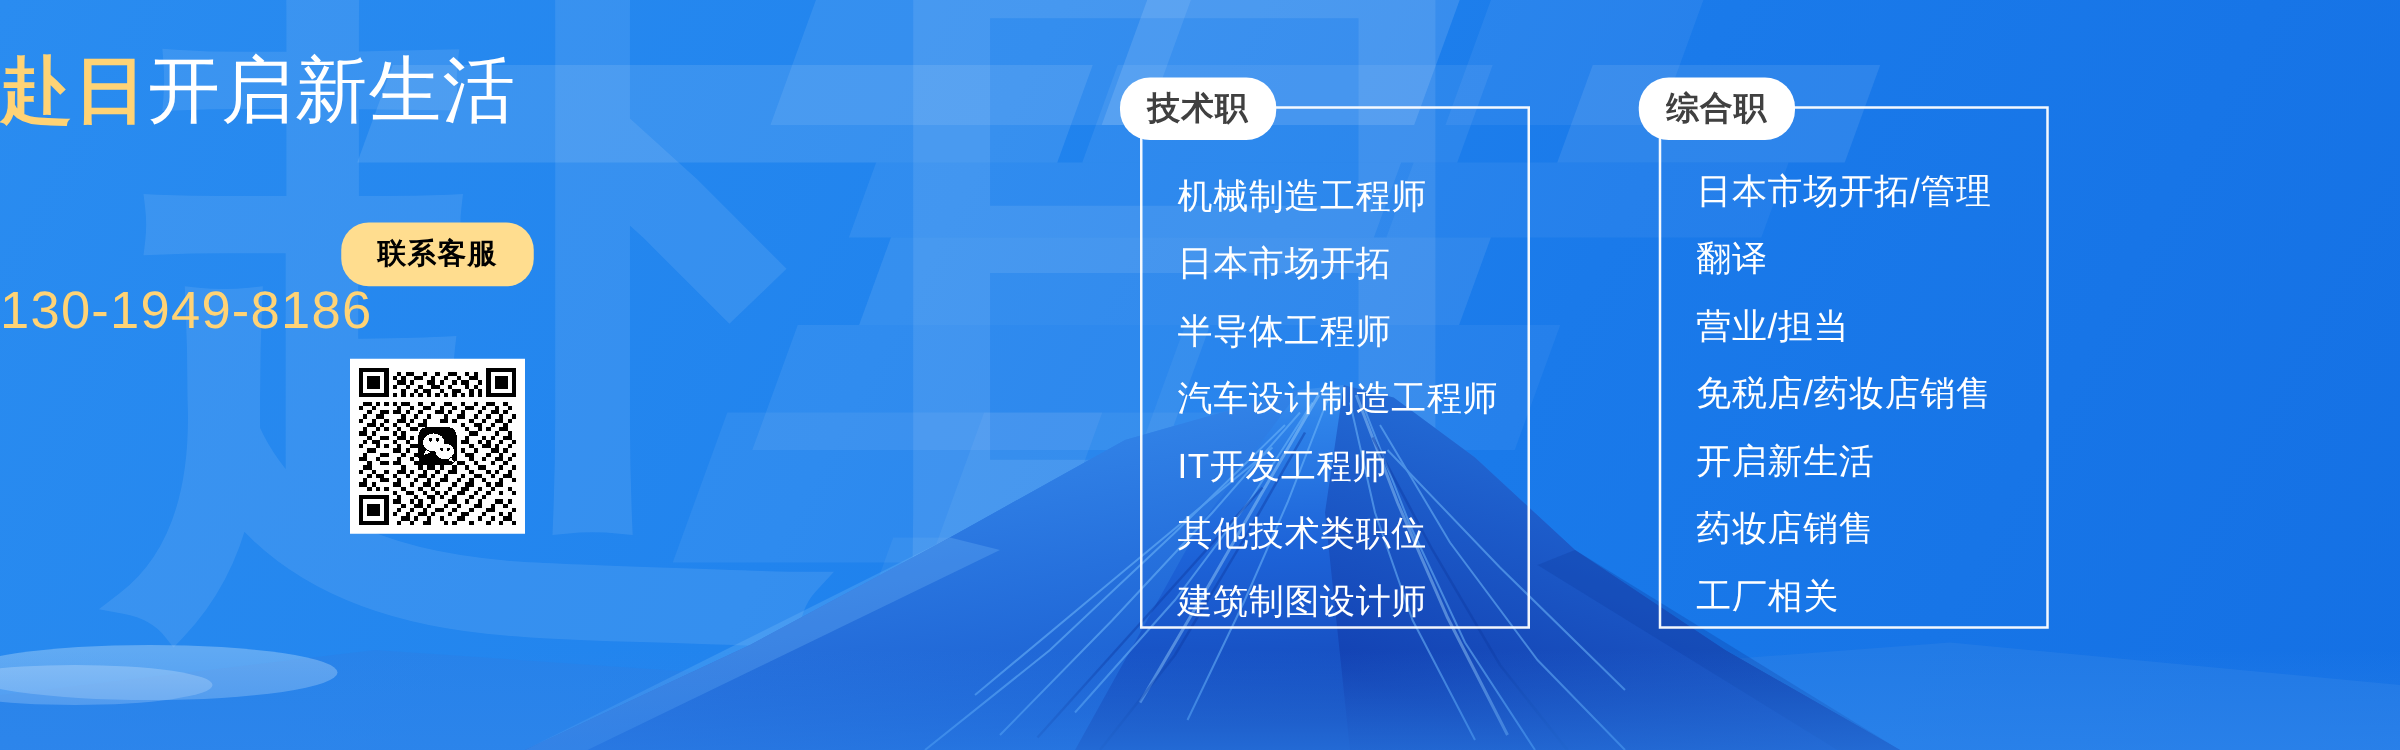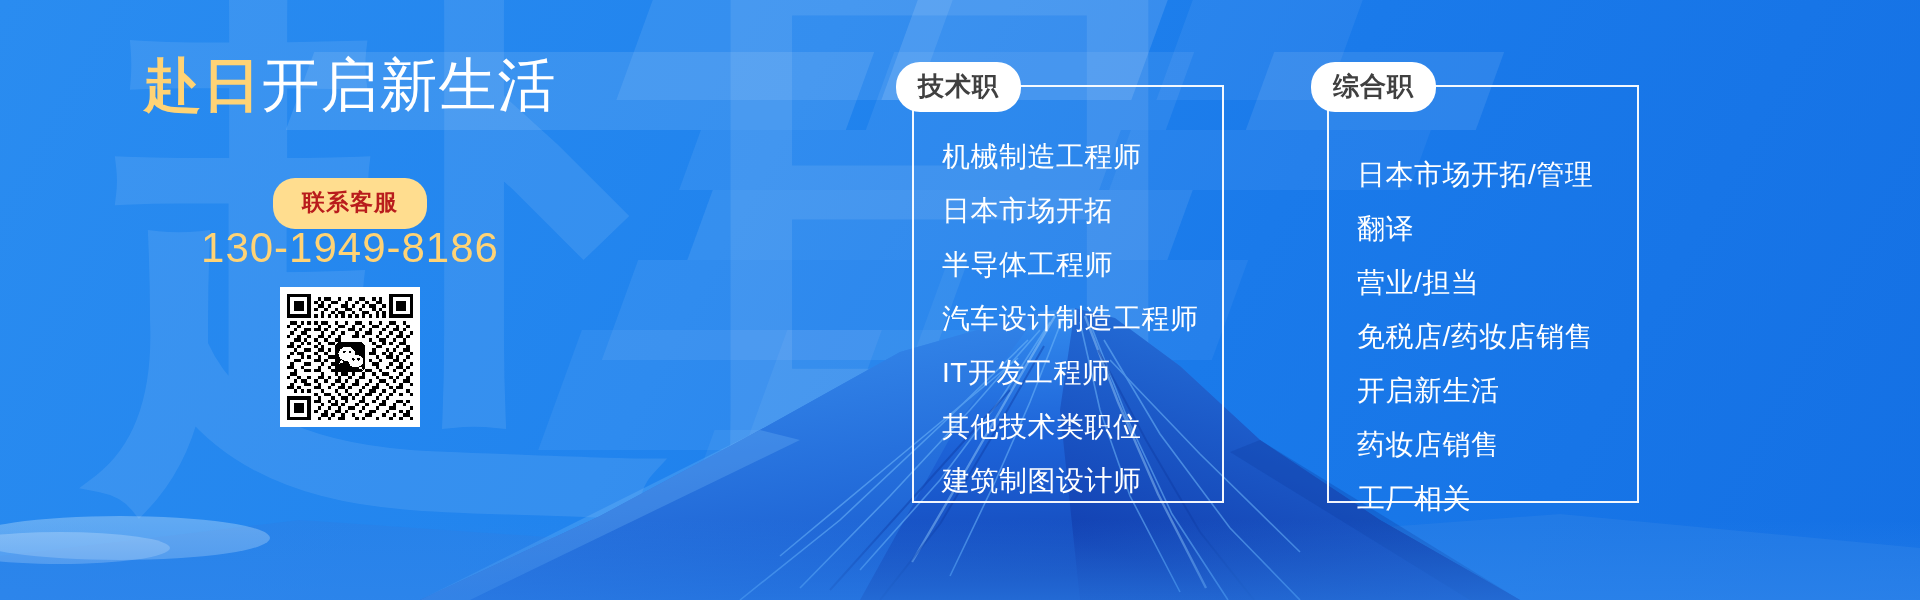--- a/index.html
+++ b/index.html
@@ -52,43 +52,43 @@
     pointer-events:none;
   }
 
   
   .fuji{ position:absolute; left:0; bottom:0; width:1920px; height:330px; pointer-events:none; }
 
   
   .left{ position:absolute; left:0; top:0; width:700px; height:600px; }
 
   .headline{
-    position:absolute; left:0; top:56px; width:700px;
-    text-align:center;
+    position:absolute; left:0; top:44px; width:700px;
+    text-align:left;
     font-size:58px; font-weight:700; line-height:1;
     white-space:nowrap;
     letter-spacing:1px;
   }
   .headline .hl-accent{ color:#ffd375; font-weight:700; }
   .headline .hl-main{ color:#ffffff; font-weight:400; }
 
   .contact-btn{
     position:absolute; left:50%; top:178px; transform:translateX(-50%);
     background:#ffdd8f;
-    color:#b91c1c;
+    color:#000000;
     font-size:23px; font-weight:700;
     padding:9px 29px 11px;
     border-radius:22px;
     white-space:nowrap;
     letter-spacing:1px;
   }
 
   .phone{
     position:absolute; left:0; top:224px; width:700px;
-    text-align:center;
+    text-align:left;
     color:#ffd375;
     font-size:42px; font-weight:400;
     letter-spacing:1px;
     white-space:nowrap;
   }
 
   .qr-wrap{
     position:absolute; left:50%; top:287px; transform:translateX(-50%);
     width:140px; height:140px;
     background:#ffffff;
@@ -130,21 +130,21 @@
   }
 
   
   #col-tech .col-box { left:912px;  top:85px;  width:312px; height:418px; }
   #col-tech .col-pill{ left:896px;  top:62px; }
   #col-tech .col-list{ left:942px;  top:143px; }
 
   
   #col-general .col-box { left:1327px; top:85px; width:312px; height:418px; }
   #col-general .col-pill{ left:1311px; top:62px; }
-  #col-general .col-list{ left:1357px; top:161px; }
+  #col-general .col-list{ left:1357px; top:139px; }
 </style>
 </head>
 <body>
 
 <div id="banner">
 
   <div class="band b1"></div>
   <div class="band b2"></div>
   <div class="band b3"></div>
   <div class="band b4"></div>

